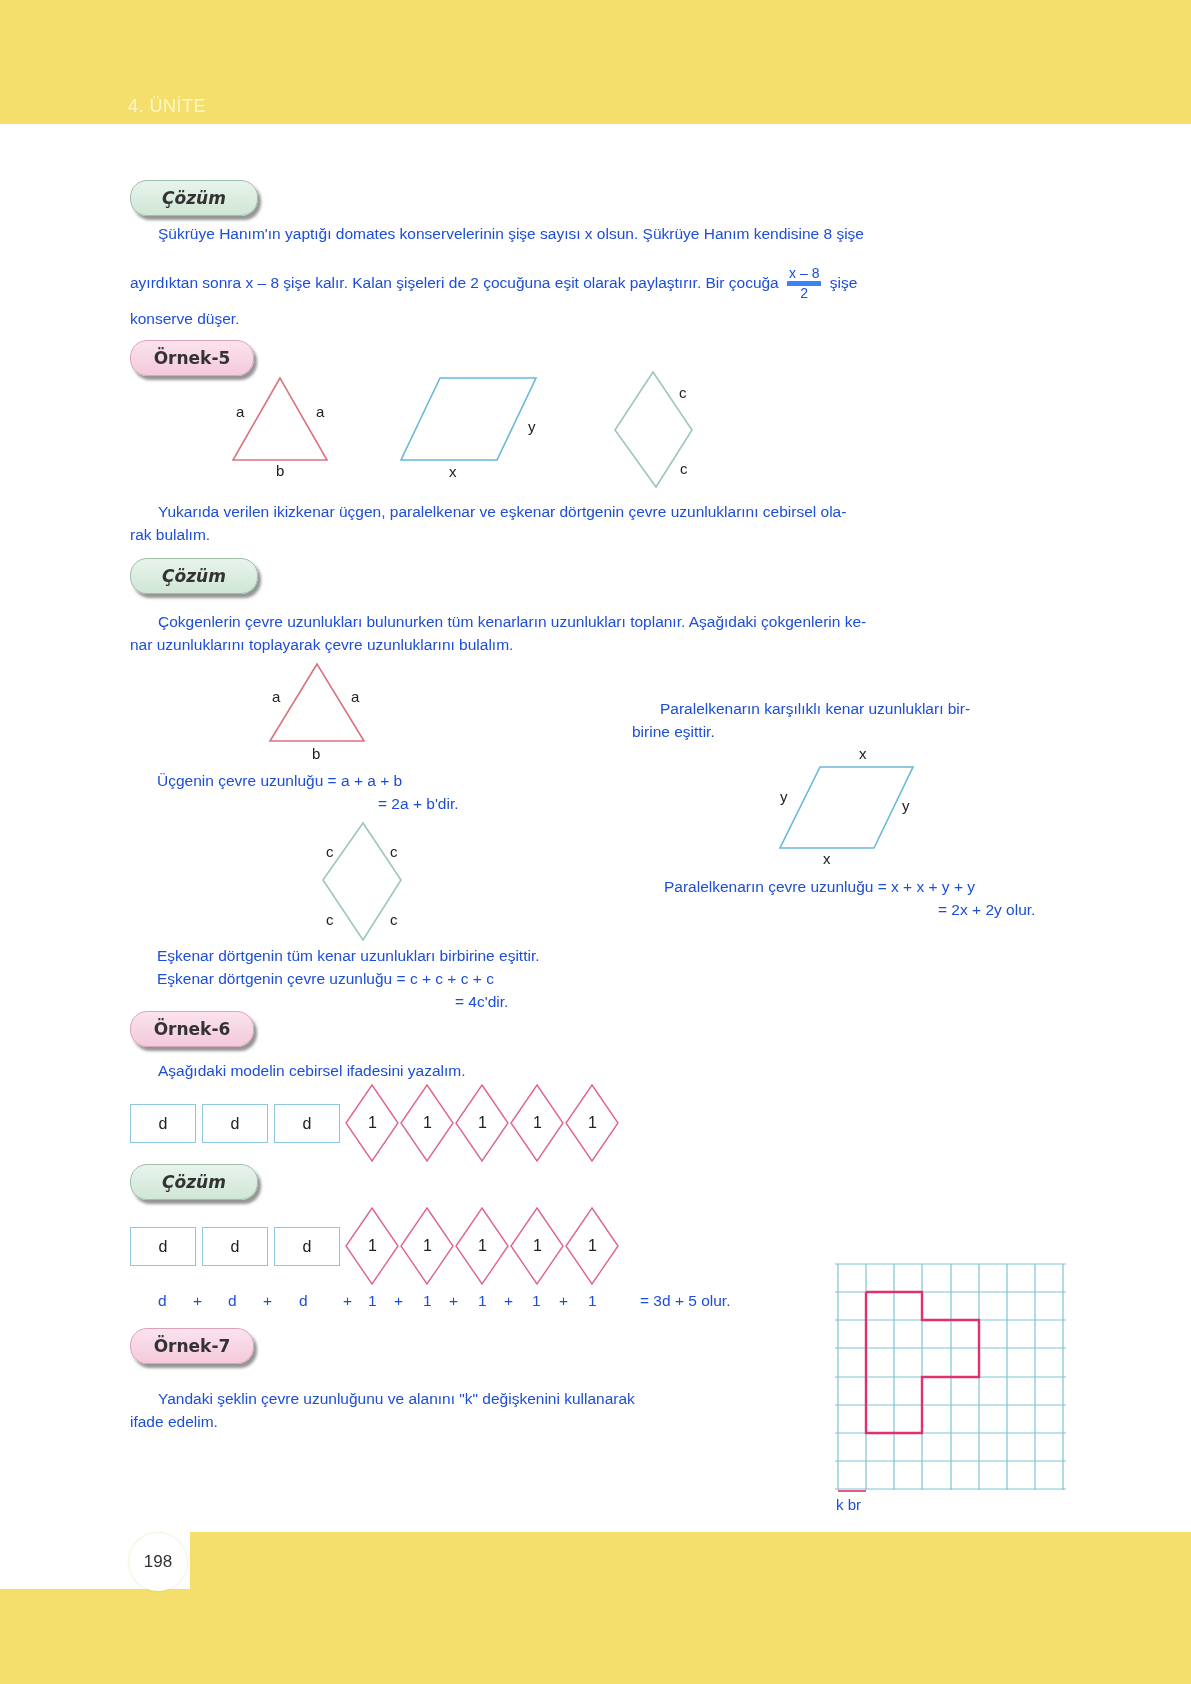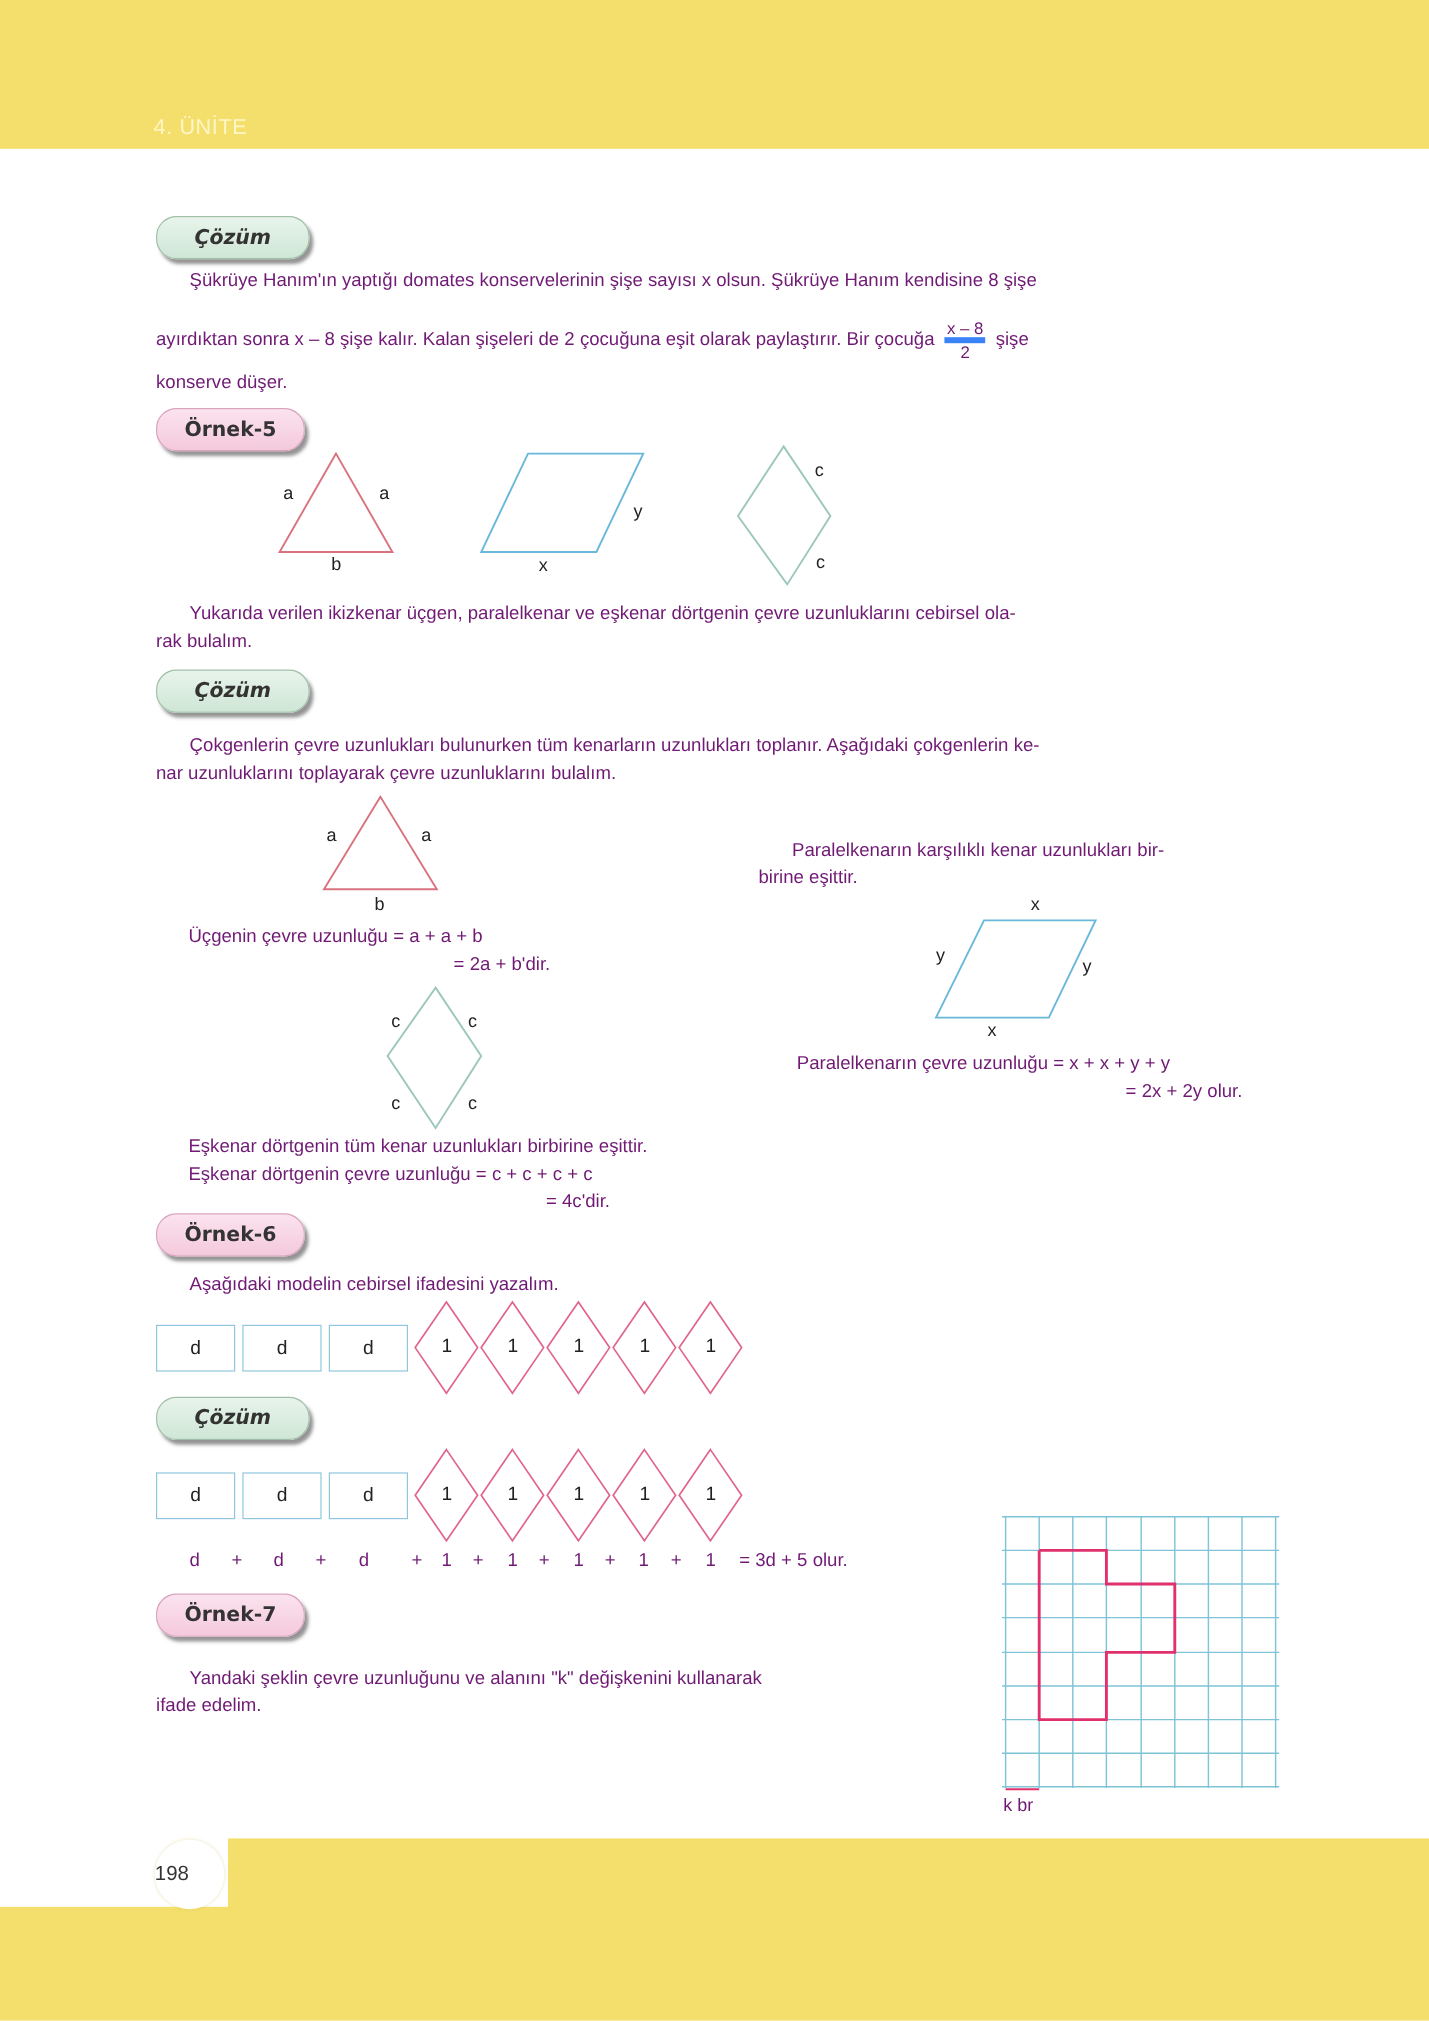--- a/index.html
+++ b/index.html
@@ -4,30 +4,30 @@
 <style>
   html, body { margin:0; padding:0; }
   body { width:1191px; height:1684px; position:relative; background:#ffffff; overflow:hidden;
          font-family:"Liberation Sans", sans-serif; color:#222; }
   .abs { position:absolute; }
   .top-band { left:0; top:0; width:1191px; height:124px; background:#f4df6d; }
   .unit-label { left:128px; top:96px; font-size:18px; color:#fff6c8; letter-spacing:0.5px; font-weight:normal; }
   .bottom-band-right { left:190px; top:1532px; width:1001px; height:152px; background:#f4df6d; }
   .bottom-band-left { left:0; top:1589px; width:190px; height:95px; background:#f4df6d; }
   .page-circle { left:129px; top:1533px; width:58px; height:58px; border-radius:50%; background:#ffffff;
-                 box-shadow:0 0 3px rgba(200,180,80,0.4); display:flex; align-items:center; 
+                 box-shadow:0 0 3px rgba(200,180,80,0.4); display:flex; align-items:center; justify-content:center;
                  font-size:17px; color:#333; }
   .badge { height:34px; border-radius:17px; display:flex; align-items:center; justify-content:center;
            font-family:"DejaVu Sans", sans-serif; font-weight:bold; font-size:17px; color:#333;
            box-shadow:3px 4px 3px rgba(60,60,60,0.55); }
   .badge.cozum { background:linear-gradient(#e8f4ec,#cfe6d5); border:1px solid #9fbfa8; }
   .badge.ornek { background:linear-gradient(#fbe3ee,#f4c9dc); border:1px solid #d9a2bd;justify-content:center; }
   .badge.cozum span { font-style:italic; }
   .indent { text-indent:28px; }
-  .txt { font-size:15.5px; color:#701a75; white-space:nowrap; }
+  .txt { font-size:15.5px; color:#1d4ed8; white-space:nowrap; }
   .lbl { font-size:15px; color:#222; }
   svg { position:absolute; overflow:visible; }
   .frac { display:inline-block; vertical-align:middle; text-align:center; font-size:14px; line-height:15px; margin:0 4px; }
   .frac .num { display:block; border-bottom:5px solid #3b82f6; padding:0 2px; }
   .frac .den { display:block; }
   .dbox { width:66px; height:39px; border:1.5px solid #8fc6dd; box-sizing:border-box; display:flex; align-items:center; justify-content:center; font-size:16px; }
   .dia-lbl { font-size:16px; }
 </style>
 </head>
 <body>
@@ -154,21 +154,21 @@
 <div class="abs txt" style="left:343px;top:1292px;">+</div>
 <div class="abs txt" style="left:368px;top:1292px;">1</div>
 <div class="abs txt" style="left:394px;top:1292px;">+</div>
 <div class="abs txt" style="left:423px;top:1292px;">1</div>
 <div class="abs txt" style="left:449px;top:1292px;">+</div>
 <div class="abs txt" style="left:478px;top:1292px;">1</div>
 <div class="abs txt" style="left:504px;top:1292px;">+</div>
 <div class="abs txt" style="left:532px;top:1292px;">1</div>
 <div class="abs txt" style="left:559px;top:1292px;">+</div>
 <div class="abs txt" style="left:588px;top:1292px;">1</div>
-<div class="abs txt" style="left:616px;top:1292px;">= 3d + 5 olur.</div>
+<div class="abs txt" style="left:640px;top:1292px;">= 3d + 5 olur.</div>
 
 <div class="abs badge ornek" style="left:130px;top:1328px;width:122px;">
     <span>Örnek-7</span>
   </div>
 <div class="abs txt indent" style="left:130px;top:1390px;">Yandaki şeklin çevre uzunluğunu ve alanını "k" değişkenini kullanarak</div>
 <div class="abs txt" style="left:130px;top:1413px;text-align:right;">ifade edelim.</div>
 
 <svg style="left:0;top:0;width:1px;height:1px;">
   <g stroke="#7fc3d6" stroke-width="1.2">
     <line x1="838" y1="1264" x2="838" y2="1490"></line>

